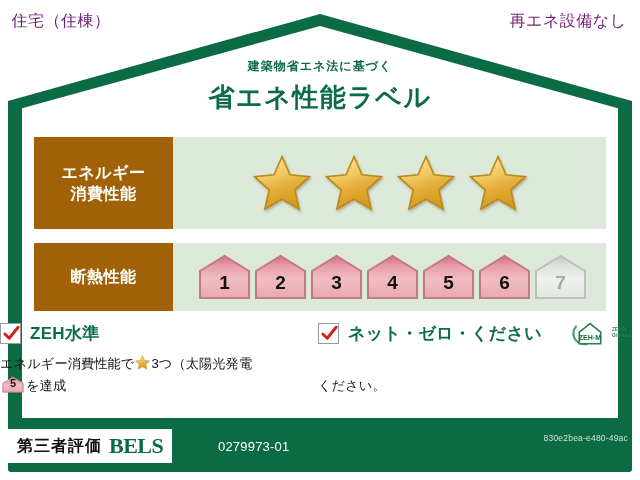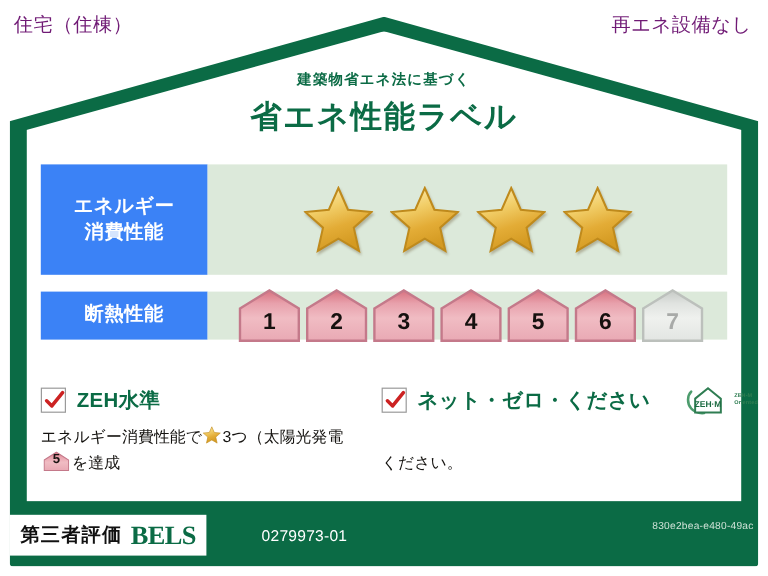--- a/index.html
+++ b/index.html
@@ -81,25 +81,25 @@
   }
 
   
   .perf-row {
     position: absolute;
     display: flex;
     align-items: stretch;
     z-index: 5;
   }
   .row-energy { left: 34px; top: 137px; width: 572px; height: 92px; }
-  .row-insul  { left: 34px; top: 243px; width: 572px; height: 40px; justify-content: center; }
+  .row-insul  { left: 34px; top: 243px; width: 572px; height: 68px; justify-content: center; }
 
   .row-label {
     width: 139px;
-    background: #3b82f6;
+    background: #a16207;
     color: #ffffff;
     font-weight: bold;
     font-size: 16px;
     display: flex;
     flex-direction: column;
     align-items: center;
     justify-content: center;
     line-height: 1.32;
     letter-spacing: 0.5px;
     flex: 0 0 auto;
@@ -154,21 +154,21 @@
   
   .criteria {
     position: absolute;
     top: 320px;
     width: 640px;
     height: 98px;
     z-index: 5;
     display: flex;
   }
   .crit-col { position: relative; }
-  .crit-left  { width: 310px; padding-left: 34px; }
+  .crit-left  { width: 310px; }
   .crit-right { width: 300px; padding-left: 8px; }
 
   .crit-head {
     display: flex;
     align-items: center;
     gap: 9px;
     margin-bottom: 7px;
     height: 26px;
   }
   .checkbox {

